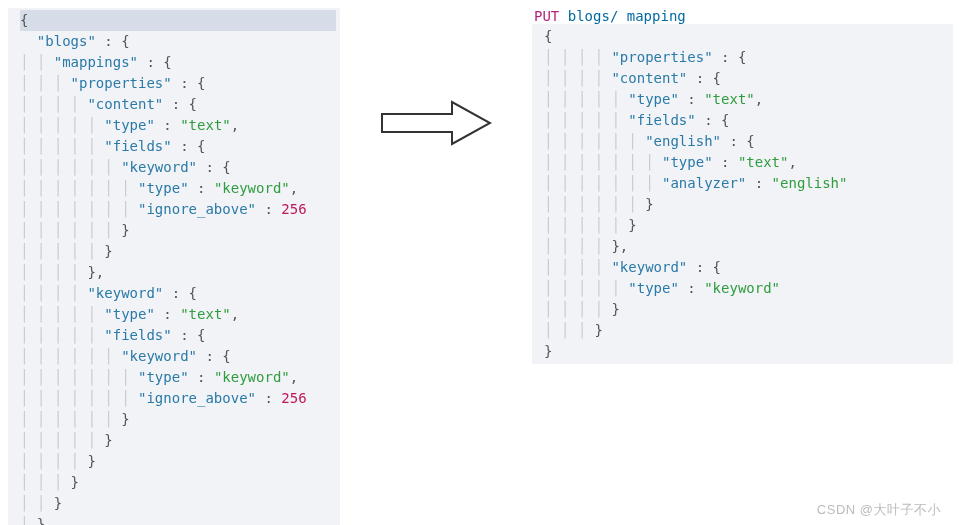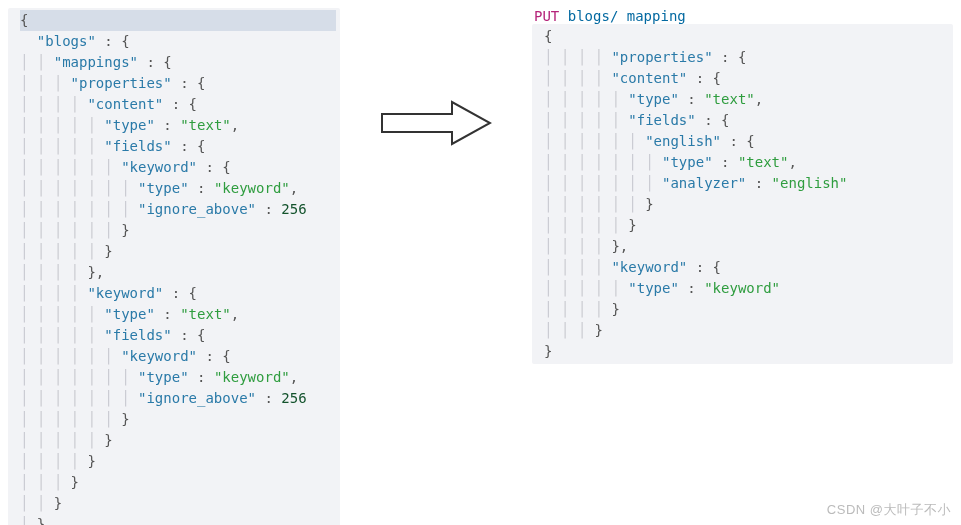--- a/index.html
+++ b/index.html
@@ -34,32 +34,32 @@
   }
   .line .guides {
     color: #c9c9d0;
     letter-spacing: 0;
   }
   .line.hl { background: #d6dde8; }
   .brace { color: #555; }
   .key { color: #2a7aa8; }
   .colon { color: #555; }
   .str { color: #2f9d3f; }
-  .num { color: #14532d; }
+  .num { color: #be185d; }
   .verb { color: #b5247a; font-weight: 500; }
   .path { color: #0369a1; }
   .arrow-wrap {
     display: flex;
     align-items: center;
     height: 230px;
   }
   .watermark {
     position: absolute;
     bottom: 6px;
-    right: 10px;
+    right: 20px;
     font-family: sans-serif;
     font-size: 13px;
     color: #bbbbbb;
     letter-spacing: 0.5px;
   }
 </style>
 </head>
 <body>
 
 <div class="container">

